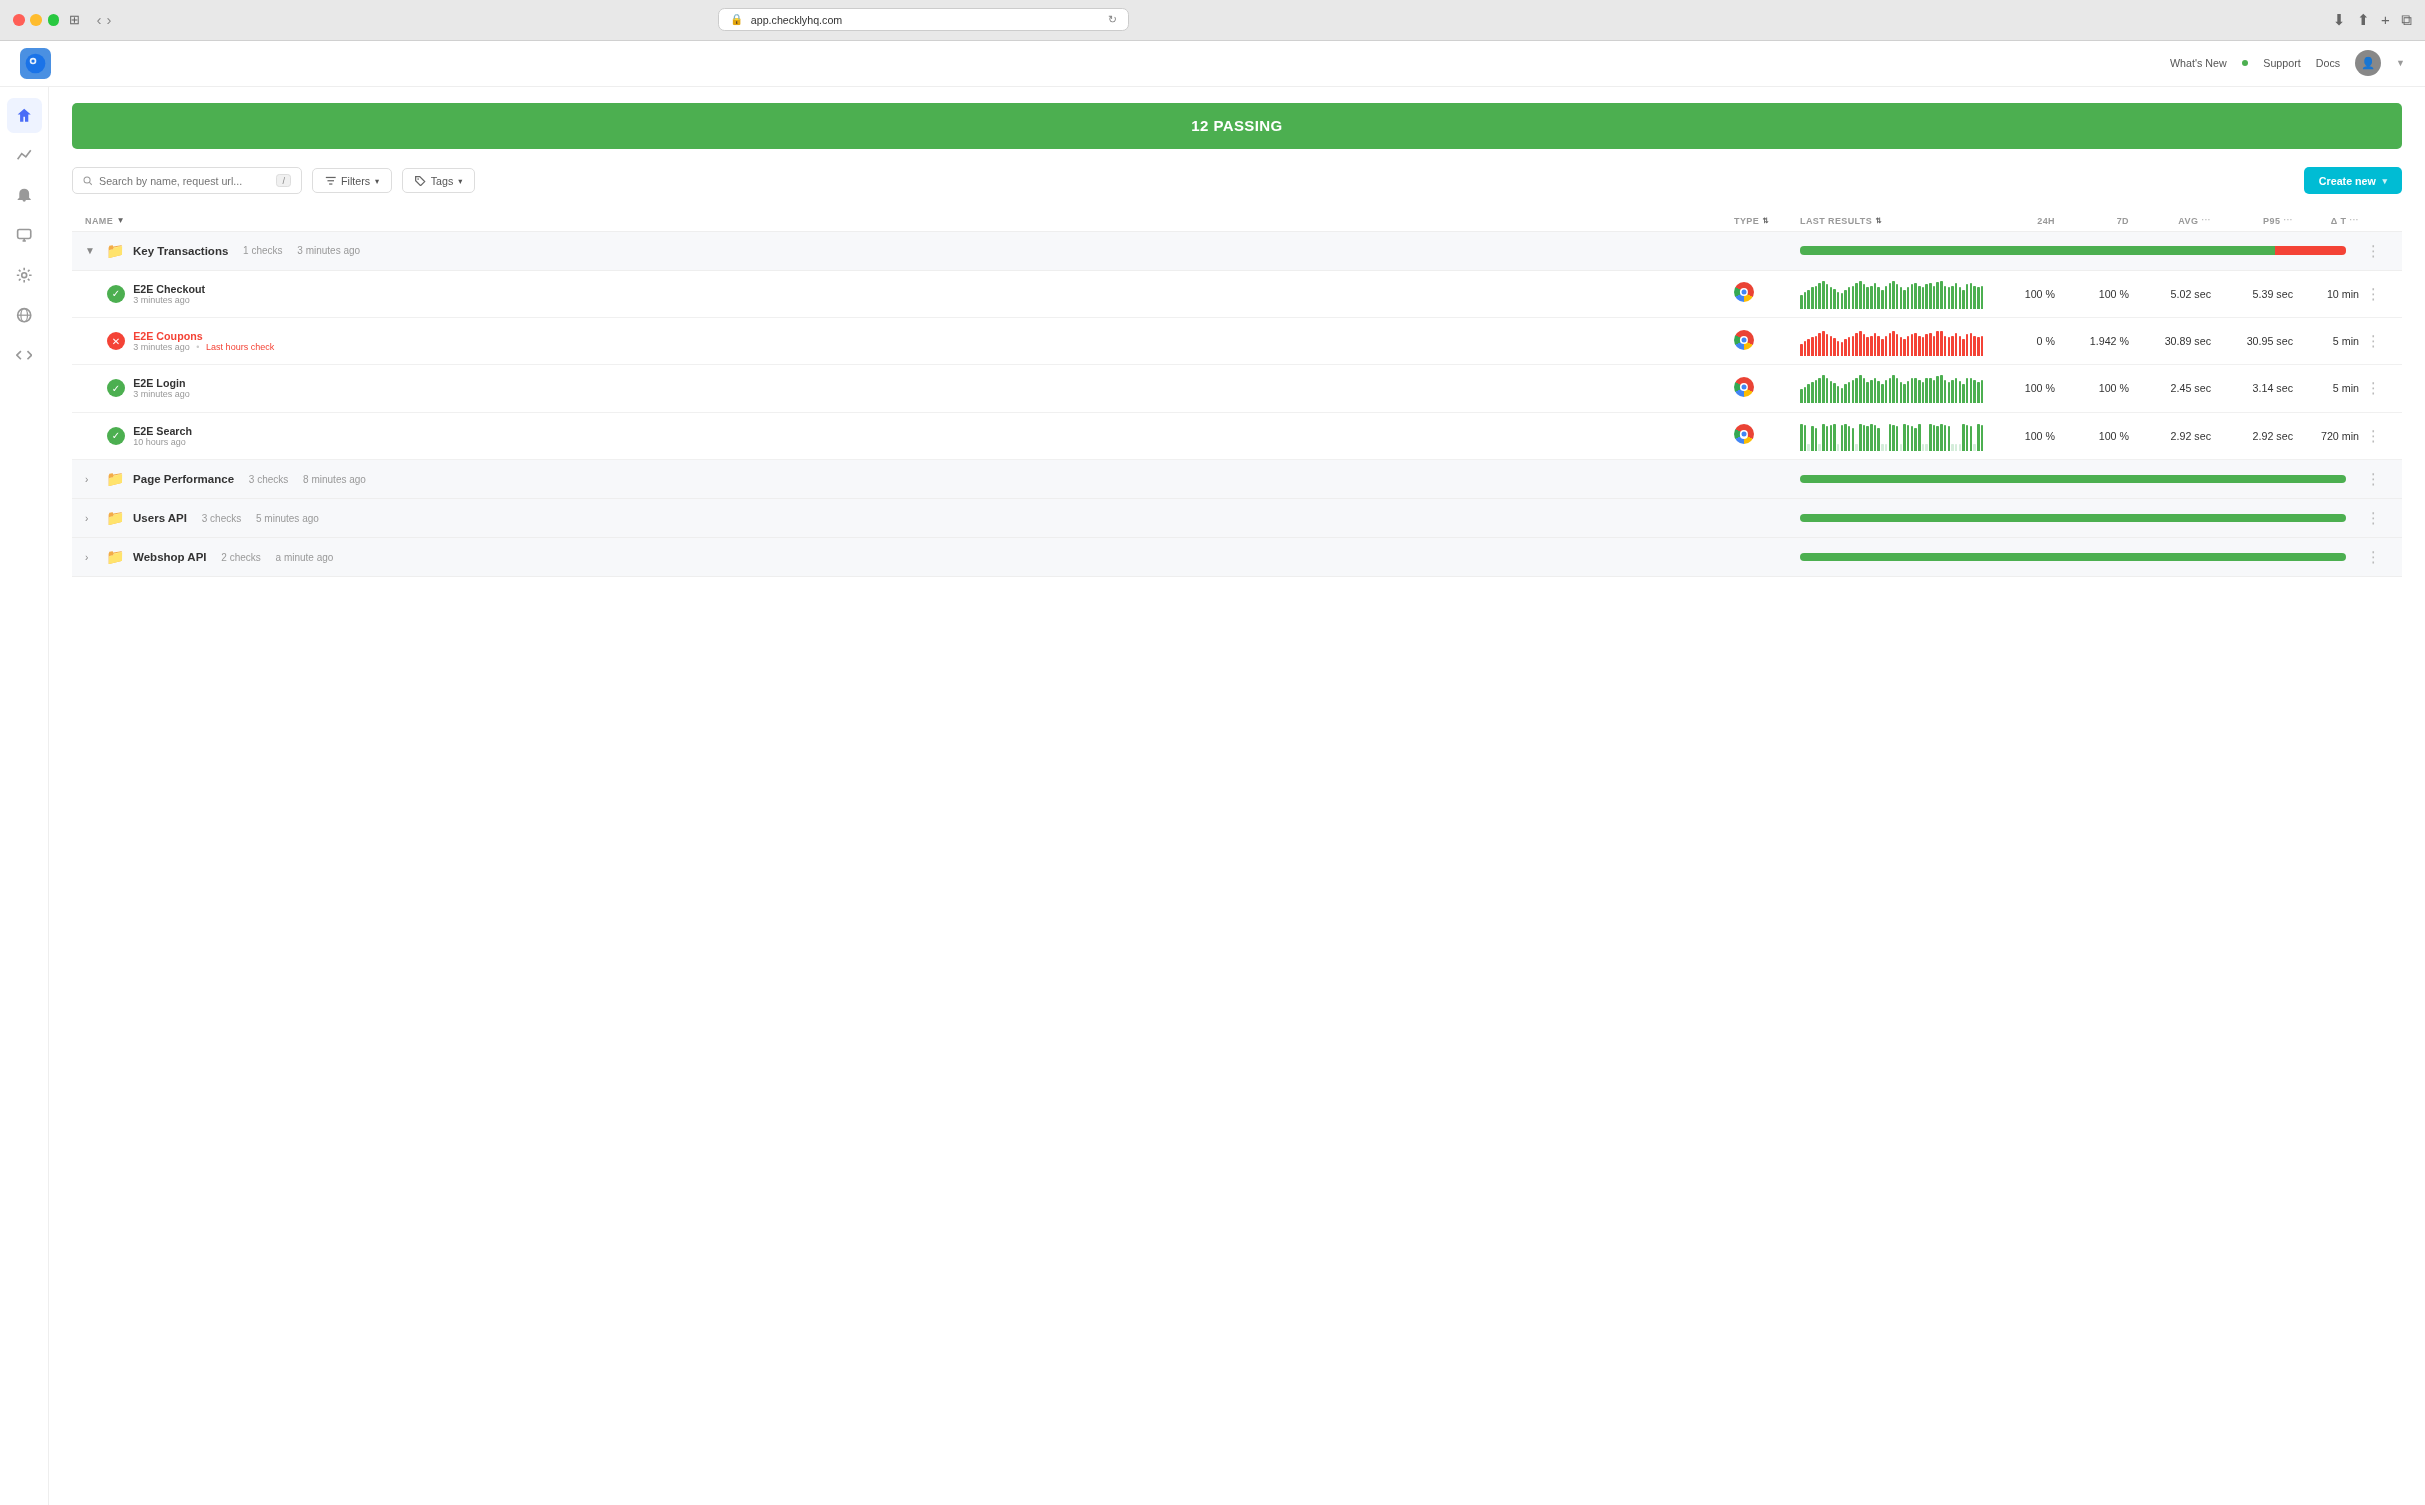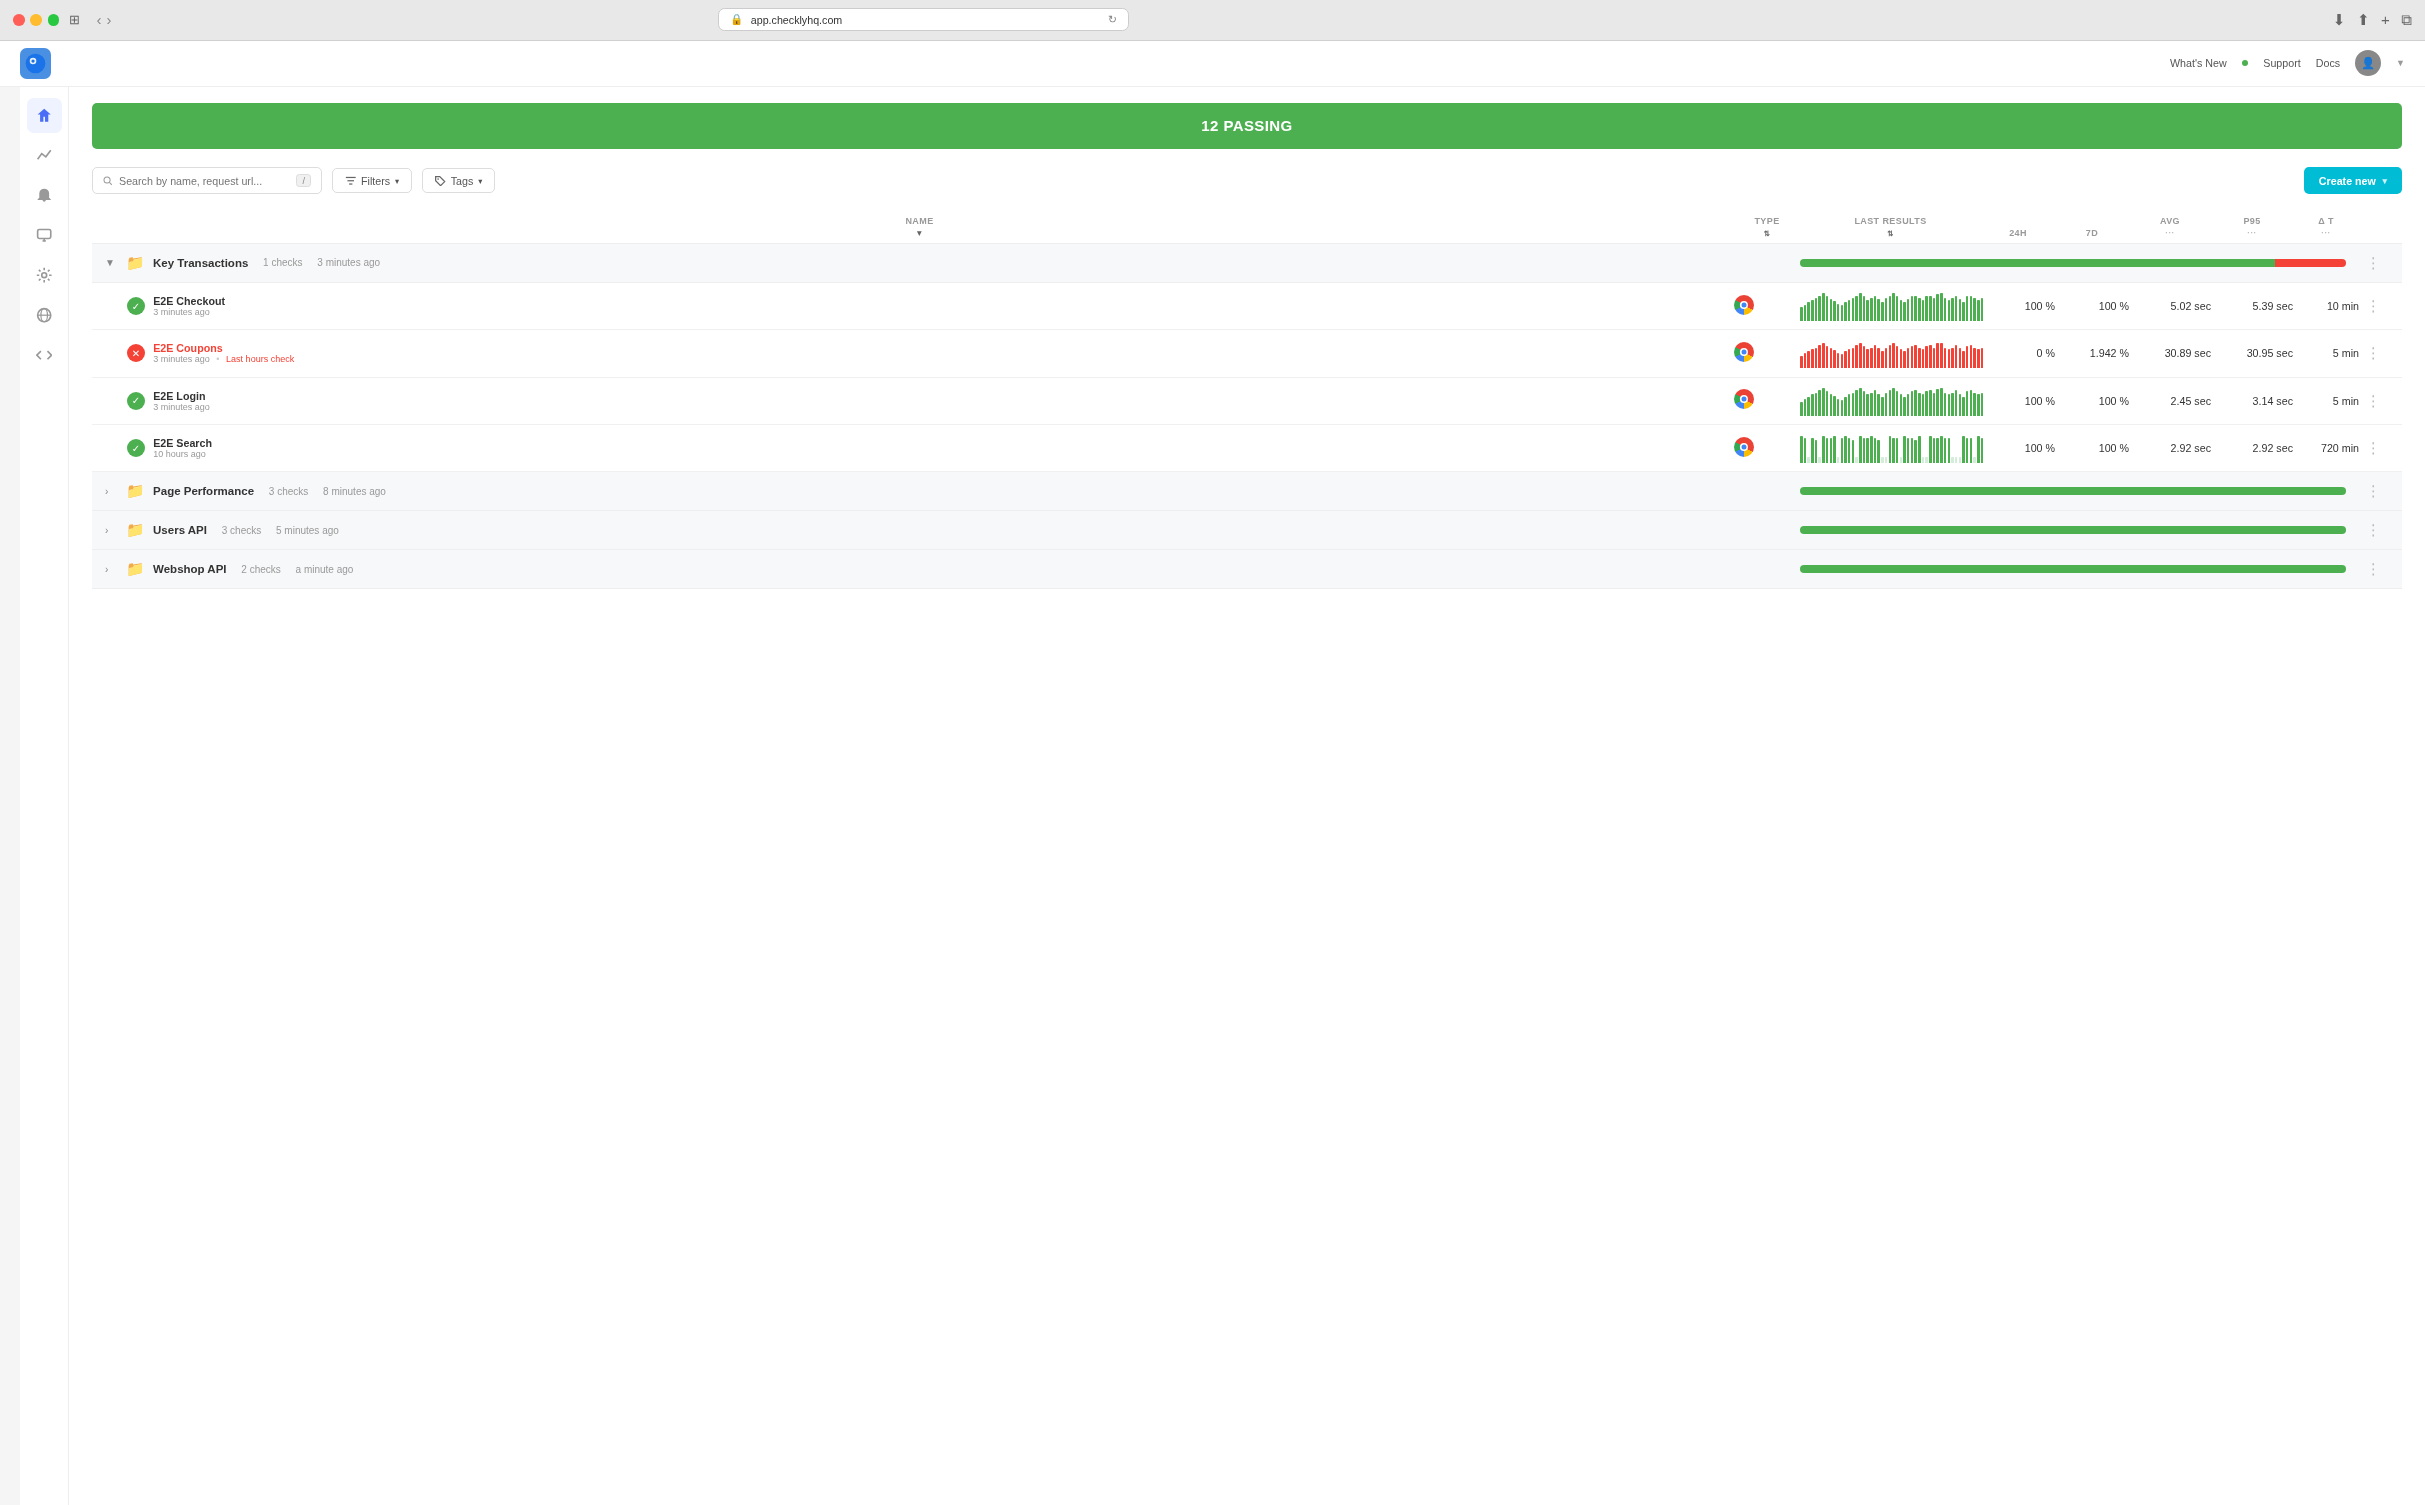--- a/index.html
+++ b/index.html
@@ -164,21 +164,21 @@
     .table-header {
       display: grid;
       grid-template-columns: 1fr 66px 181px 74px 74px 82px 82px 66px 30px;
       padding: 5px 13px;
       border-bottom: 0.8px solid #eee;
       font-size: 9px;
       color: #999;
       font-weight: 600;
       letter-spacing: 0.4px;
     }
-    .table-header .col { display: flex; align-items: center; gap: 3.3px; flex-direction: column; }
+    .table-header .col { display: flex; align-items: center; gap: 3.3px; }
     .col-name { }
     .col-type { }
     .col-last-results { }
     .col-24h, .col-7d, .col-avg, .col-p95, .col-t { text-align: right; justify-content: flex-end; }
 
     
     .group-row {
       display: grid;
       grid-template-columns: 1fr 66px 181px 74px 74px 82px 82px 66px 30px;
       align-items: center;
@@ -215,21 +215,21 @@
     .bar { flex: 1; min-width: 2.5px; border-radius: 0.8px 0.8px 0 0; }
 
     
     .metric { text-align: right; font-size: 10.7px; color: #333; }
 
     
     .more-menu { color: #bbb; cursor: pointer; text-align: center; font-size: 15px; letter-spacing: 1.6px; }
 
     
     .full-app { display: flex; flex-direction: column; height: 100vh; }
-    .app-body { display: flex; flex: 1; overflow: hidden; padding-left: 20px; }
+    .app-body { display: flex; flex: 1; overflow: hidden; }
 
     .whats-new { color: #555; font-size: 10.7px; cursor: pointer; }
     .support-link, .docs-link { color: #555; font-size: 10.7px; cursor: pointer; }
     .user-avatar { width: 26px; height: 26px; border-radius: 50%; background: #888; overflow: hidden; display: flex; align-items: center; justify-content: center; color: white; font-size: 11.5px; }
 
     .sort-arrow { font-size: 8.2px; color: #666; }
     .info-icon { font-size: 8.2px; color: #bbb; cursor: pointer; }
   </style>
 </head>
 <body>

